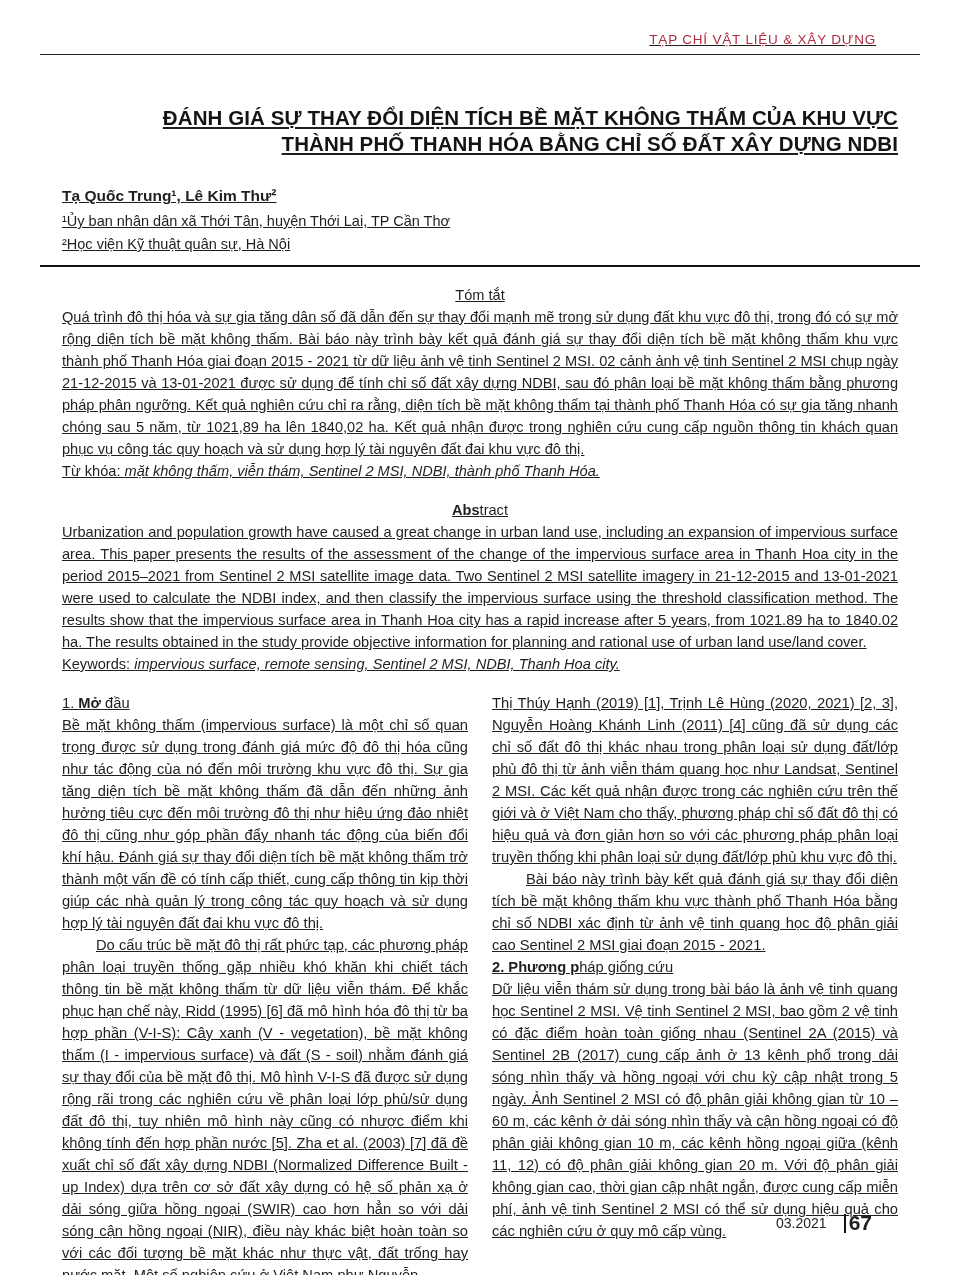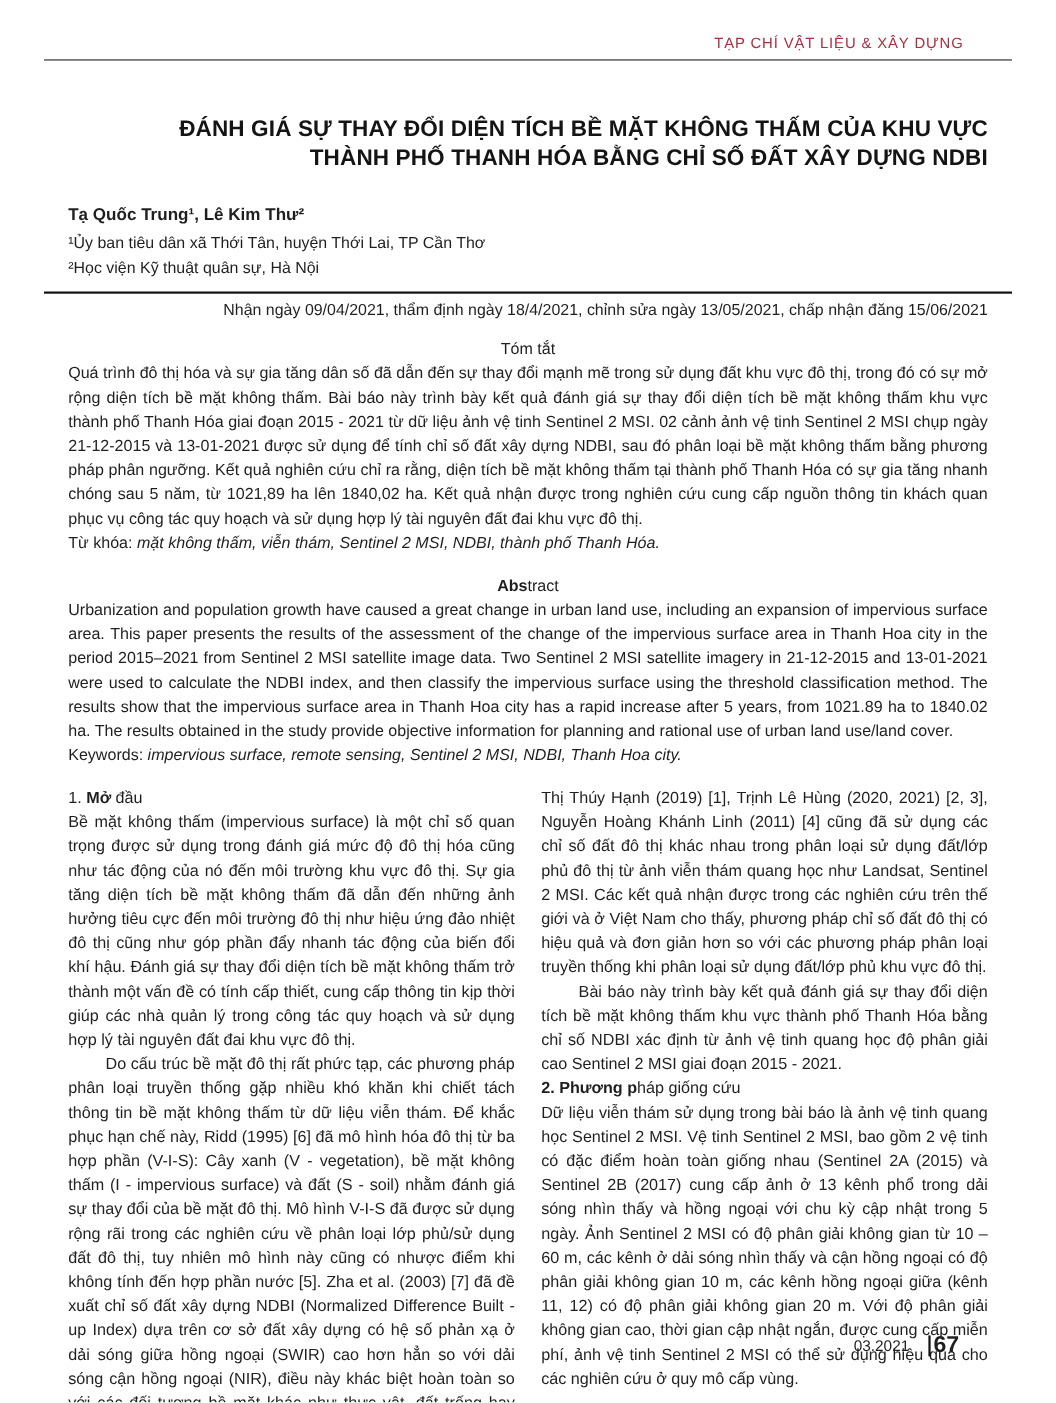--- a/index.html
+++ b/index.html
@@ -11,20 +11,21 @@
     position: relative;
     width: 960px;
     height: 1275px;
     margin: 0 auto;
     background: #ffffff;
     font-family: "Liberation Sans", "DejaVu Sans", sans-serif;
     color: #1f1f1f;
     overflow: hidden;
     box-sizing: border-box;
     padding: 32px 62px 0 62px;
+    text-decoration: underline;
   }
   .journal-header {
     text-align: right;
     font-size: 13.5px;
     letter-spacing: 0.8px;
     color: #b02c40;
     margin-right: 22px;
     font-weight: 500;
   }
   .rule-thin {
@@ -111,27 +112,26 @@
   <hr class="rule-thin">
 
   <div class="paper-title">
     <div>ĐÁNH GIÁ SỰ THAY ĐỔI DIỆN TÍCH BỀ MẶT KHÔNG THẤM CỦA KHU VỰC</div>
     <div>THÀNH PHỐ THANH HÓA BẰNG CHỈ SỐ ĐẤT XÂY DỰNG NDBI</div>
   </div>
 
   <div class="authors-line">Tạ Quốc Trung¹, Lê Kim Thư²</div>
 
   <div class="affiliations">
-    <div class="affiliation-line">¹Ủy ban tiêu dân xã Thới Tân, huyện Thới Lai, TP Cần Thơ</div>
+    <div class="affiliation-line">¹Ủy ban nhân dân xã Thới Tân, huyện Thới Lai, TP Cần Thơ</div>
     <div class="affiliation-line">²Học viện Kỹ thuật quân sự, Hà Nội</div>
   </div>
 
   <hr class="rule-thick">
 
-  <div class="dates-line">Nhận ngày 09/04/2021, thẩm định ngày 18/4/2021, chỉnh sửa ngày 13/05/2021, chấp nhận đăng 15/06/2021</div>
 
   <div class="abstract-block">
     <div class="heading">Tóm tắt</div>
     <div>Quá trình đô thị hóa và sự gia tăng dân số đã dẫn đến sự thay đổi mạnh mẽ trong sử dụng đất khu vực đô thị, trong đó có sự mở rộng diện tích bề mặt không thấm. Bài báo này trình bày kết quả đánh giá sự thay đổi diện tích bề mặt không thấm khu vực thành phố Thanh Hóa giai đoạn 2015 - 2021 từ dữ liệu ảnh vệ tinh Sentinel 2 MSI. 02 cảnh ảnh vệ tinh Sentinel 2 MSI chụp ngày 21-12-2015 và 13-01-2021 được sử dụng để tính chỉ số đất xây dựng NDBI, sau đó phân loại bề mặt không thấm bằng phương pháp phân ngưỡng. Kết quả nghiên cứu chỉ ra rằng, diện tích bề mặt không thấm tại thành phố Thanh Hóa có sự gia tăng nhanh chóng sau 5 năm, từ 1021,89 ha lên 1840,02 ha. Kết quả nhận được trong nghiên cứu cung cấp nguồn thông tin khách quan phục vụ công tác quy hoạch và sử dụng hợp lý tài nguyên đất đai khu vực đô thị.</div>
     <div>
       <span>Từ khóa: </span><span class="italic">mặt không thấm, viễn thám, Sentinel 2 MSI, NDBI, thành phố Thanh Hóa.</span>
     </div>
   </div>
 
   <div class="abstract-block">

